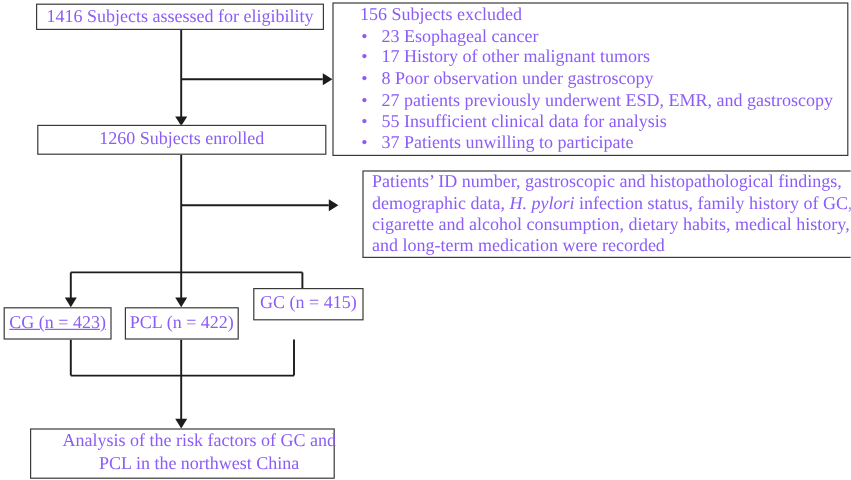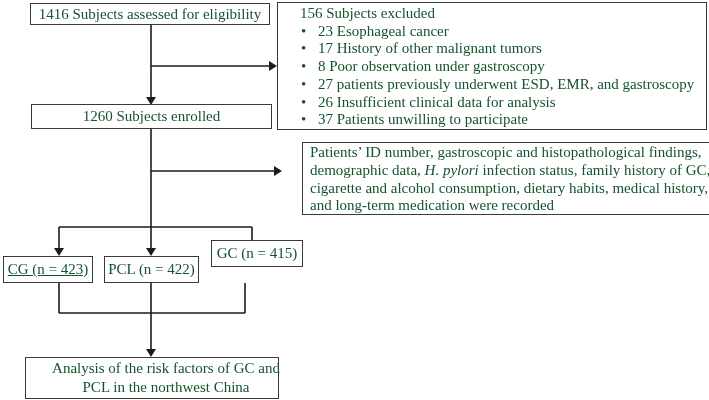--- a/index.html
+++ b/index.html
@@ -2,21 +2,21 @@
 <html><head>
 <meta charset="utf-8">
 <style>
   html, body { margin: 0; padding: 0; background: #ffffff; }
   .canvas {
     position: relative;
     width: 709px;
     height: 400px;
     background: #ffffff;
     font-family: "Liberation Serif", serif;
-    color: #14532d;
+    color: #8b5cf6;
     overflow: hidden;
   }
   .connectors {
     position: absolute;
     left: 0; top: 0;
     width: 709px; height: 400px;
   }
   .box {
     position: absolute;
     box-sizing: border-box;
@@ -95,21 +95,21 @@
     <div class="bullet-row">
       <span class="bullet">•</span>
       <span class="line">8 Poor observation under gastroscopy</span>
     </div>
     <div class="bullet-row">
       <span class="bullet">•</span>
       <span class="line">27 patients previously underwent ESD, EMR, and gastroscopy</span>
     </div>
     <div class="bullet-row">
       <span class="bullet">•</span>
-      <span class="line">26 Insufficient clinical data for analysis</span>
+      <span class="line">55 Insufficient clinical data for analysis</span>
     </div>
     <div class="bullet-row">
       <span class="bullet">•</span>
       <span class="line">37 Patients unwilling to participate</span>
     </div>
   </div>
 
   <div id="box-recorded" class="box">
     <div class="line">Patients’ ID number, gastroscopic and histopathological findings,</div>
     <div class="line"><span>demographic data, </span><span class="italic">H. pylori</span><span> infection status, family history of GC,</span></div>

